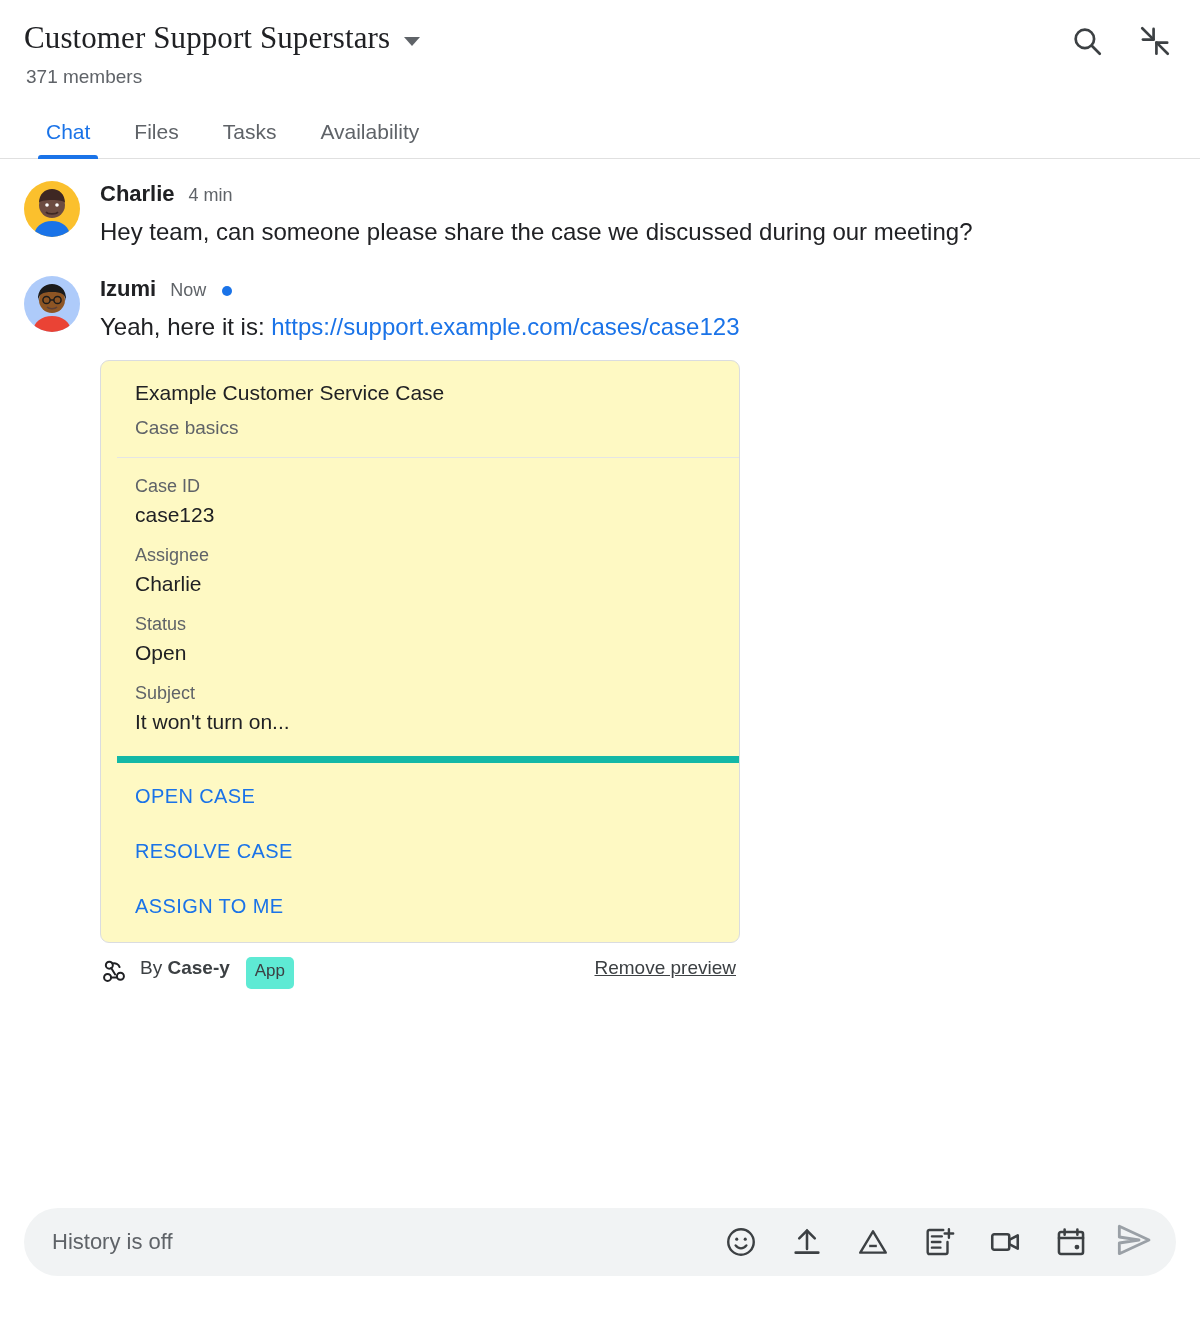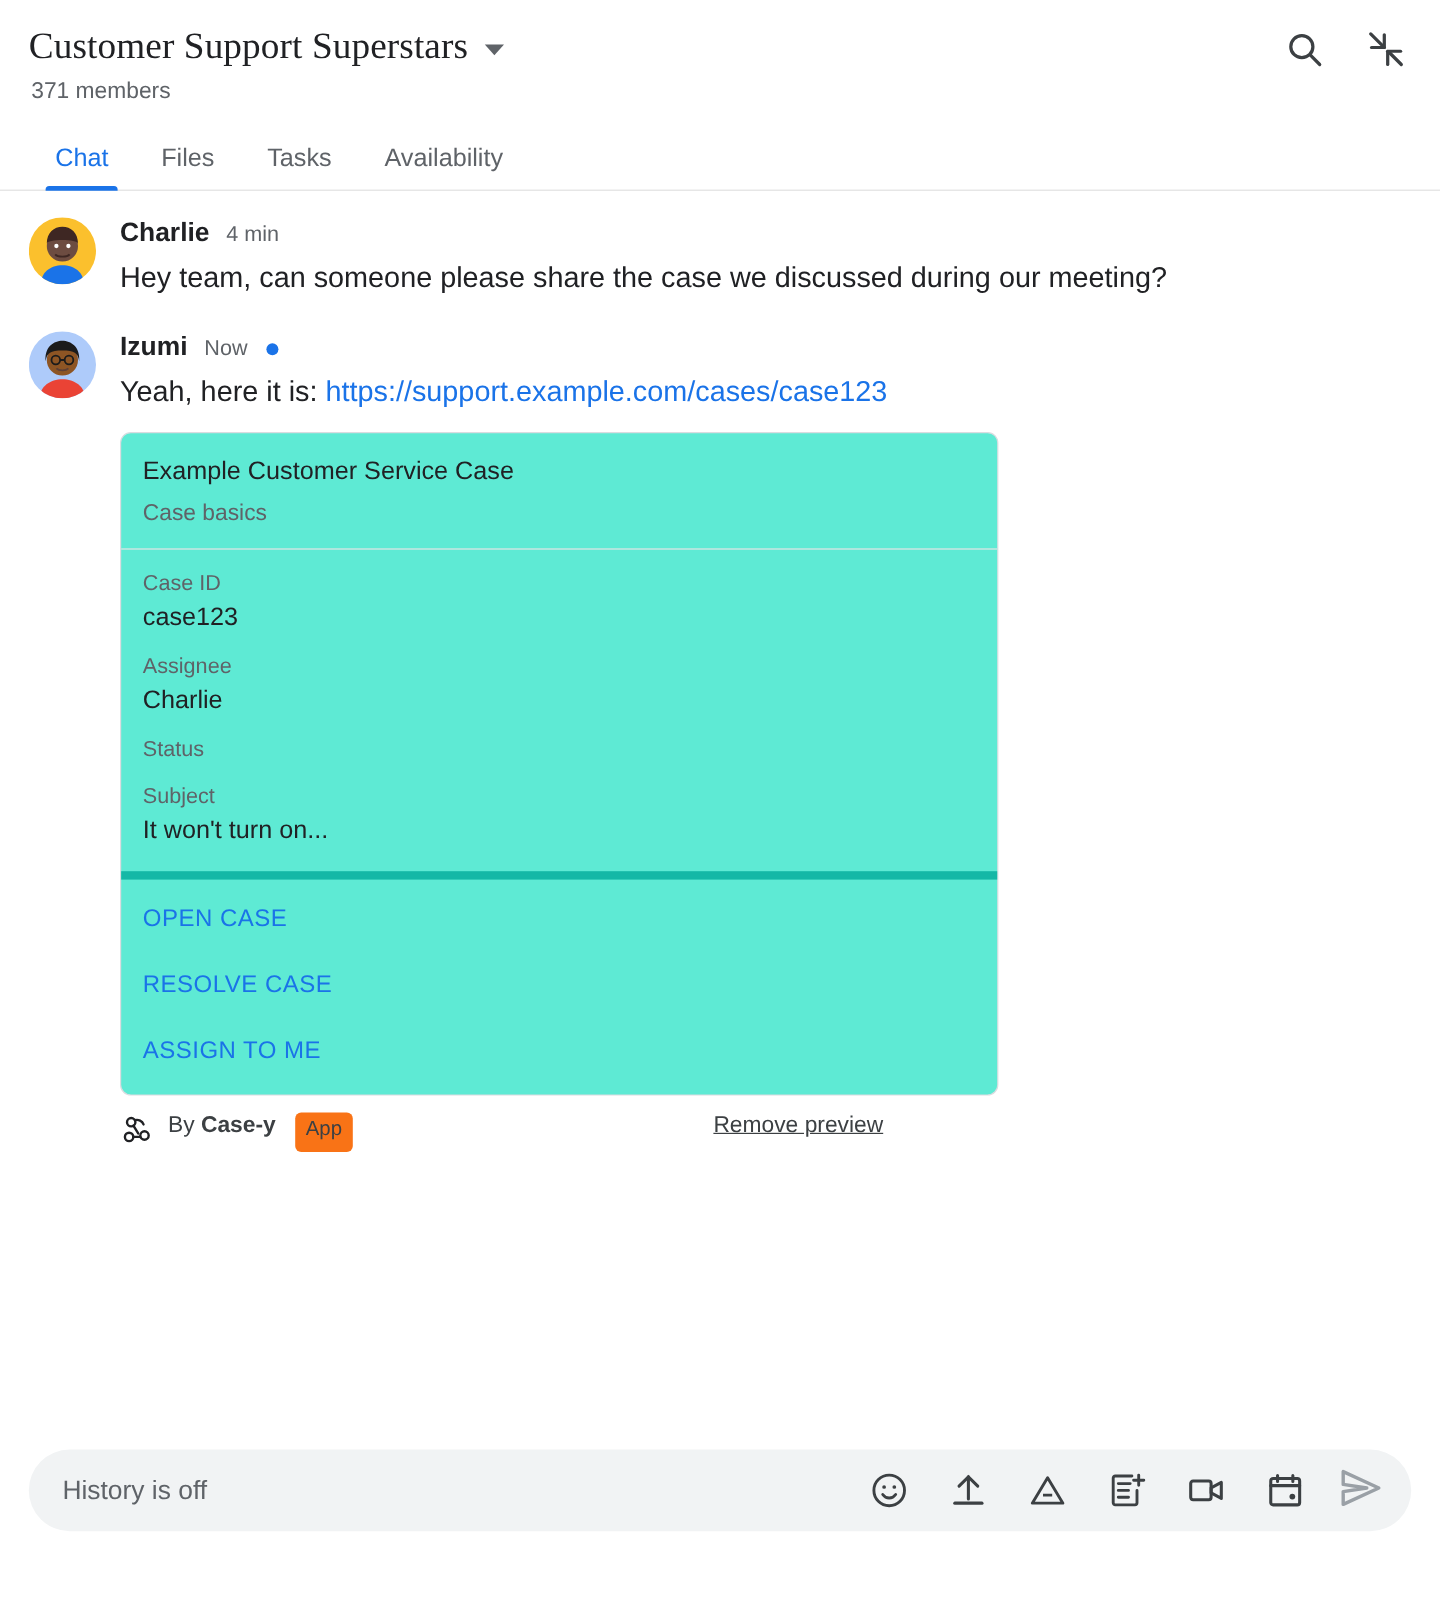--- a/index.html
+++ b/index.html
@@ -141,22 +141,23 @@
     color: #1a73e8;
     text-decoration: none;
     cursor: pointer;
   }
 
   
   .card {
     margin-top: 16px;
     border: 1px solid #dadce0;
     border-radius: 9px;
-    width: 732px;
-    background: #5eead4;
+    width: 640px;
+    background: #fef9c3;
+    padding-left: 16px;
   }
   .card-header {
     padding: 20px 18px 18px 18px;
     border-bottom: 1px solid #e5e5e5;
   }
   .card-title {
     font-size: 21px;
     color: #202124;
   }
   .card-subtitle {
@@ -201,21 +202,21 @@
     gap: 12px;
   }
   .by-text {
     font-size: 19px;
     color: #3c4043;
   }
   .by-app {
     font-weight: 700;
   }
   .app-chip {
-    background: #f97316;
+    background: #5eead4;
     color: #3c4043;
     font-size: 17px;
     font-weight: 500;
     border-radius: 5px;
     padding: 4px 9px;
     margin-left: 4px;
   }
   .remove-preview {
     margin-left: auto;
     font-size: 19px;
@@ -345,20 +346,21 @@
           <div class="field">
             <div class="field-label">Case ID</div>
             <div class="field-value">case123</div>
           </div>
           <div class="field">
             <div class="field-label">Assignee</div>
             <div class="field-value">Charlie</div>
           </div>
           <div class="field">
             <div class="field-label">Status</div>
+            <div class="field-value">Open</div>
           </div>
           <div class="field">
             <div class="field-label">Subject</div>
             <div class="field-value">It won't turn on...</div>
           </div>
         </div>
         <div class="card-actions">
           <div class="card-action">OPEN CASE</div>
           <div class="card-action">RESOLVE CASE</div>
           <div class="card-action">ASSIGN TO ME</div>

